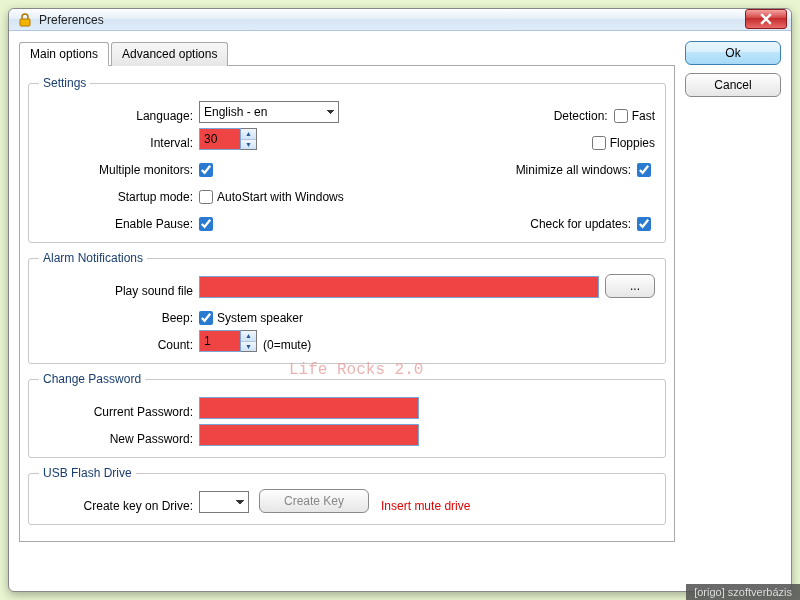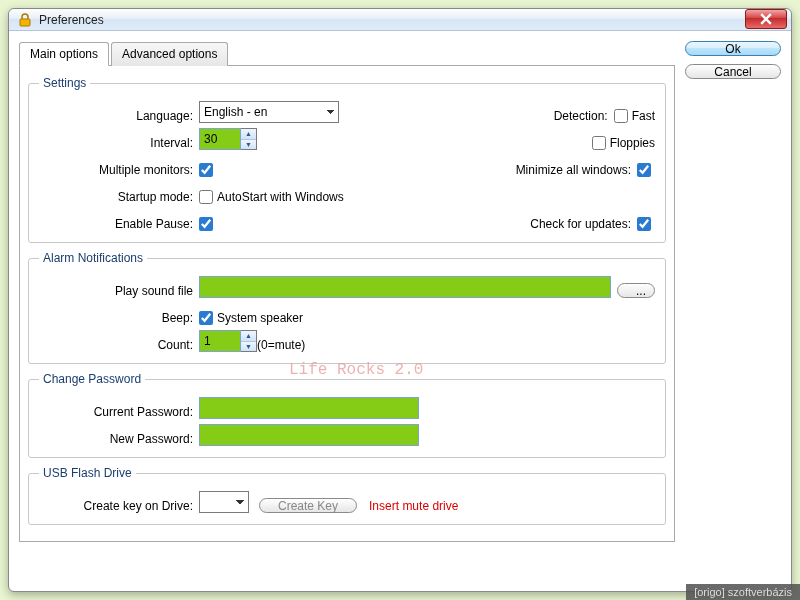--- a/index.html
+++ b/index.html
@@ -27,31 +27,31 @@
 legend { color: #1a3e6e; padding: 0 4px; }
 
 .row { display: flex; align-items: flex-end; min-height: 24px; margin: 3px 0; }
 .lbl { text-align: right; padding-right: 6px; }
 .lbl.w160 { width: 160px; }
 
 select { height: 22px; border: 1px solid #7a7a7a; background: linear-gradient(to bottom,#fff,#eee); padding: 1px 18px 1px 4px; appearance: none; background-image: linear-gradient(45deg, transparent 50%, #333 50%), linear-gradient(-45deg, transparent 50%, #333 50%); background-position: right 8px center, right 4px center; background-size: 4px 4px, 4px 4px; background-repeat: no-repeat; }
 select.lang { width: 140px; }
 select.drive { width: 50px; }
 
-input[type=text], input[type=password] { height: 22px; border: 1px solid #7aa5d6; padding: 2px 4px; background: #84cc16; }
+input[type=text], input[type=password] { height: 22px; border: 1px solid #7aa5d6; padding: 2px 4px; background: #ef4444; }
 
 .spinner { display: inline-flex; }
 .spinner input { width: 42px; border: 1px solid #7aa5d6; height: 22px; padding: 2px 4px; }
 .spinbtns { display: flex; flex-direction: column; width: 16px; border: 1px solid #7a7a7a; border-left: none; }
 .spinbtns button { flex: 1; border: none; background: linear-gradient(to bottom,#f0f6fd,#cfe3f7); font-size: 7px; line-height: 1; padding: 0; cursor: pointer; color: #2a5a9a;}
 .spinbtns button:first-child { border-bottom: 1px solid #b0c4de; }
 
 input[type=checkbox] { width: 14px; height: 14px; accent-color: #2a7ad2; margin: 0 4px 0 0; vertical-align: middle; }
 
-.btn { height: 15px; border: 1px solid #8a8a8a; border-radius: 12px; background: linear-gradient(to bottom,#fefefe,#e6e6e6); padding: 0 18px; cursor: pointer; }
+.btn { height: 24px; border: 1px solid #8a8a8a; border-radius: 6px; background: linear-gradient(to bottom,#fefefe,#e6e6e6); padding: 0 24px; cursor: pointer; }
 .btn.primary { border: 1px solid #3c7fb1; background: linear-gradient(to bottom,#eaf6fd 0%,#d9f0fc 45%,#bee6fd 46%,#a7d9f5 100%); }
 .btn.wide { width: 96px; }
 .btn.browse { width: 32px; }
 .btn.disabled { color: #888; }
 .redtext { color: #d00; margin-left: 12px; }
 
 .spacer { flex: 1; }
 .col2 { display: flex; align-items: center; }
 .col2 .lbl2 { text-align: right; padding-right: 6px; width: 140px;}
 .watermark { position: absolute; left: 270px; top: 320px; color: #e8a0a0; font-size: 16px; font-family: Liberation Mono, monospace; pointer-events: none; opacity: .8;}
@@ -161,21 +161,21 @@
           </div>
           <div class="row">
             <span class="lbl w160">Count:</span>
             <span class="spinner">
               <input type="text" value="1" style="">
               <span class="spinbtns">
                   <button>▲</button>
                   <button>▼</button>
                 </span>
             </span>
-            <span style="">(0=mute)</span>
+            <span style="margin-left:6px">(0=mute)</span>
           </div>
         </fieldset>
 
         <fieldset>
           <legend>Change Password</legend>
           <div class="row">
             <span class="lbl w160">Current Password:</span>
             <input type="password" style="width: 220px;">
           </div>
           <div class="row">

